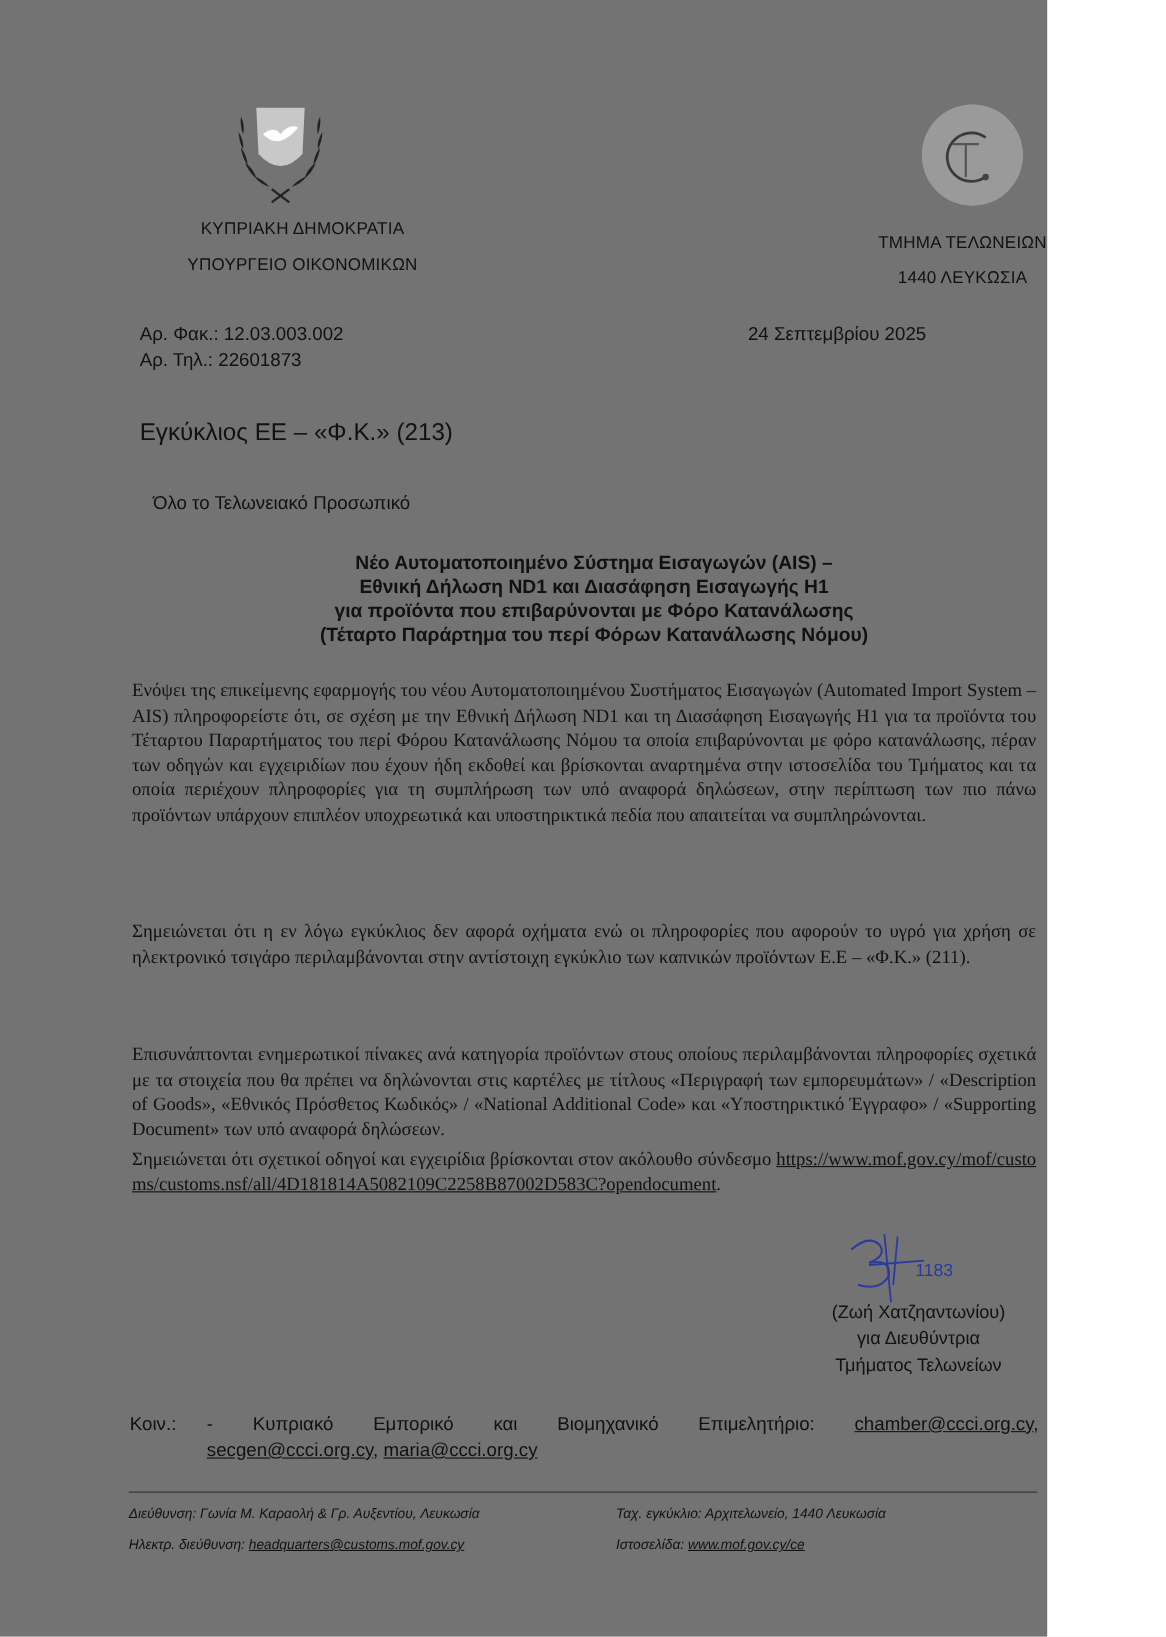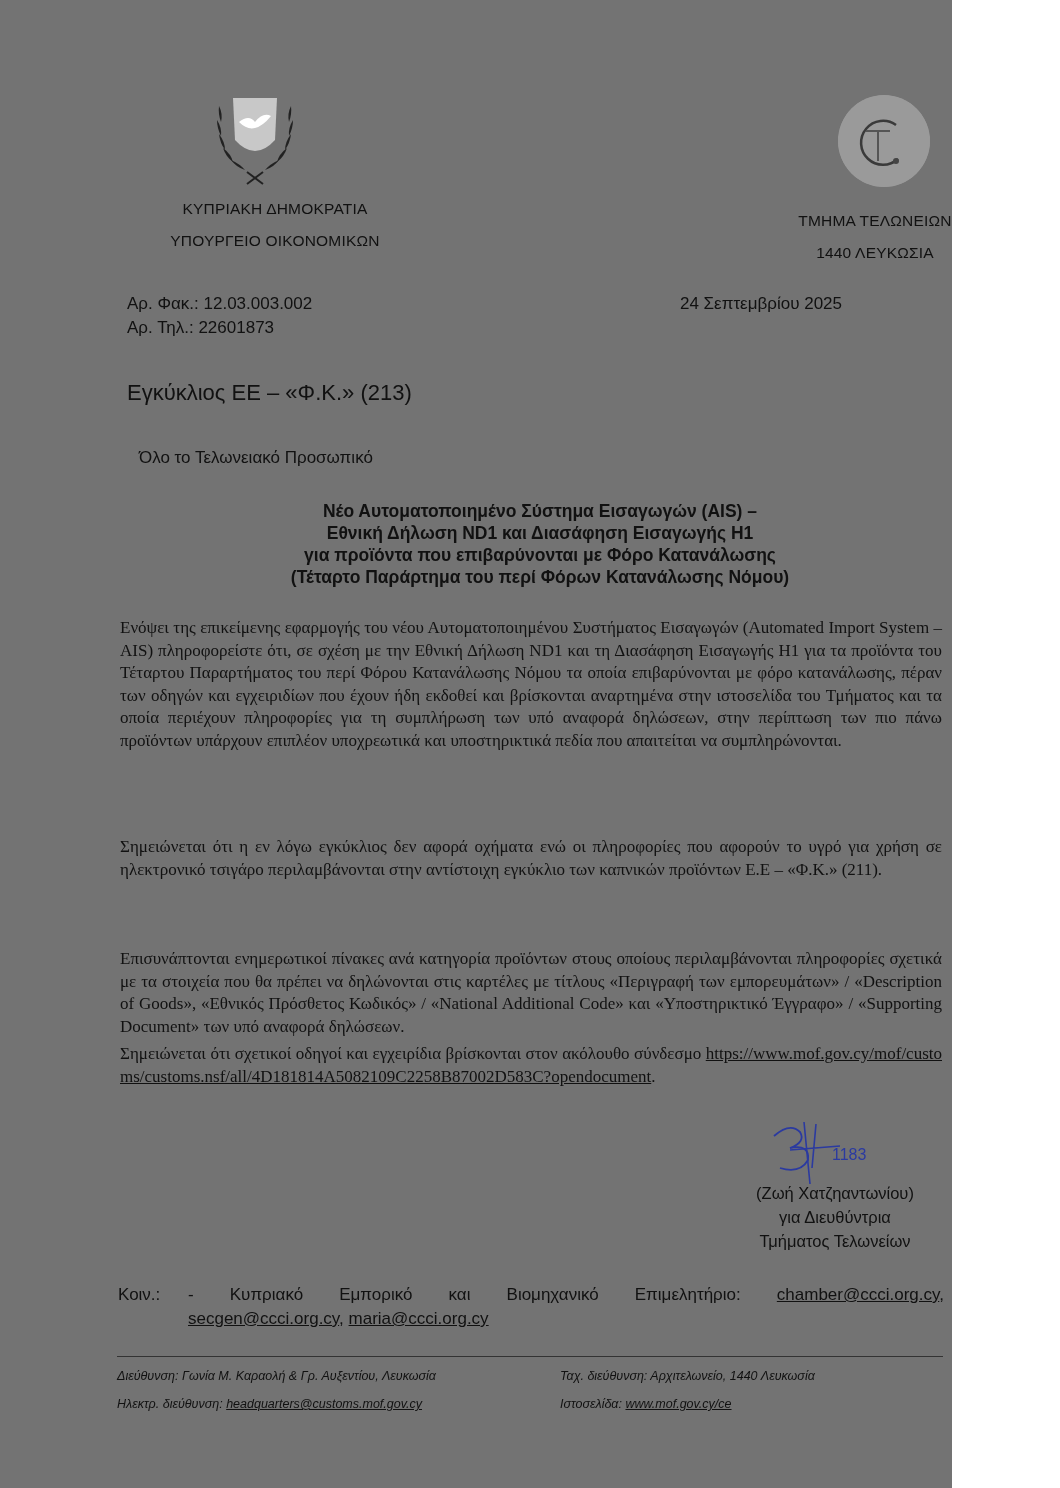--- a/index.html
+++ b/index.html
@@ -118,17 +118,17 @@
   </div>
 
   <div class="koin">
     <div class="koin-label">Κοιν.:</div>
     <div class="koin-text"><span>- Κυπριακό Εμπορικό και Βιομηχανικό Επιμελητήριο:</span> <a class="link">chamber@ccci.org.cy</a><span>,</span></div>
     <div class="koin-text2"><a class="link">secgen@ccci.org.cy</a><span>, </span><a class="link">maria@ccci.org.cy</a></div>
   </div>
 
   <div class="rule"></div>
   <div class="foot f1"><b>Διεύθυνση:</b> <span>Γωνία Μ. Καραολή &amp; Γρ. Αυξεντίου, Λευκωσία</span></div>
-  <div class="foot f2"><b>Ταχ. διεύθυνση:</b> <span>Αρχιτελωνείο, 1440 Λευκωσία</span></div>
+  <div class="foot f2"><b>Ταχ. εγκύκλιο:</b> <span>Αρχιτελωνείο, 1440 Λευκωσία</span></div>
   <div class="foot f3"><b>Ηλεκτρ. διεύθυνση:</b> <a class="link">headquarters@customs.mof.gov.cy</a></div>
   <div class="foot f4"><b>Ιστοσελίδα:</b> <a class="link">www.mof.gov.cy/ce</a></div>
 
 </div>
 
 </body></html>

